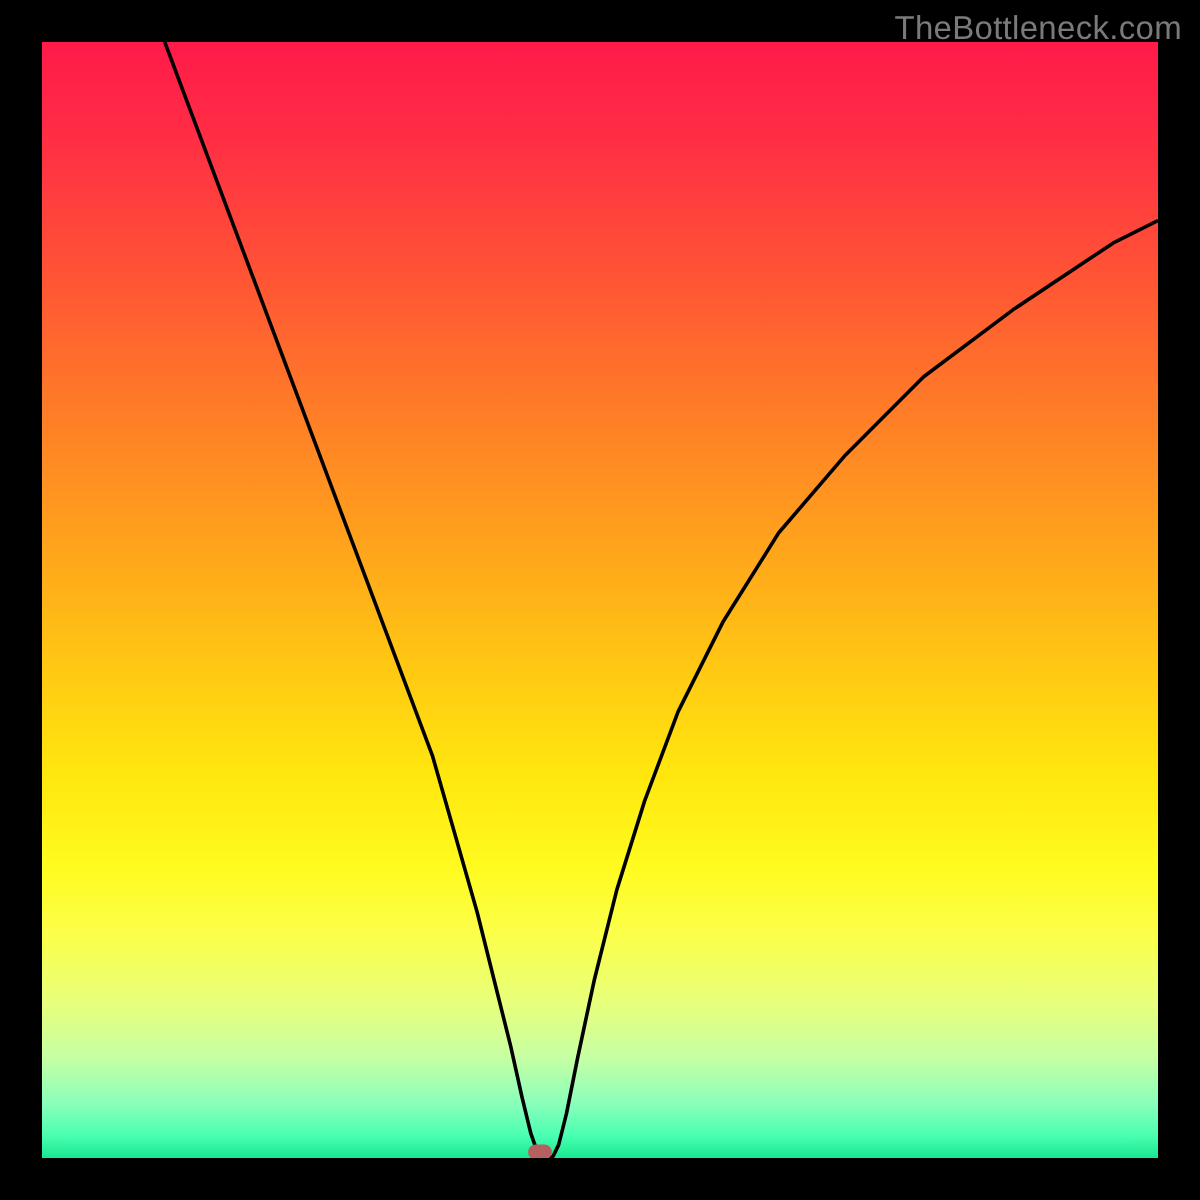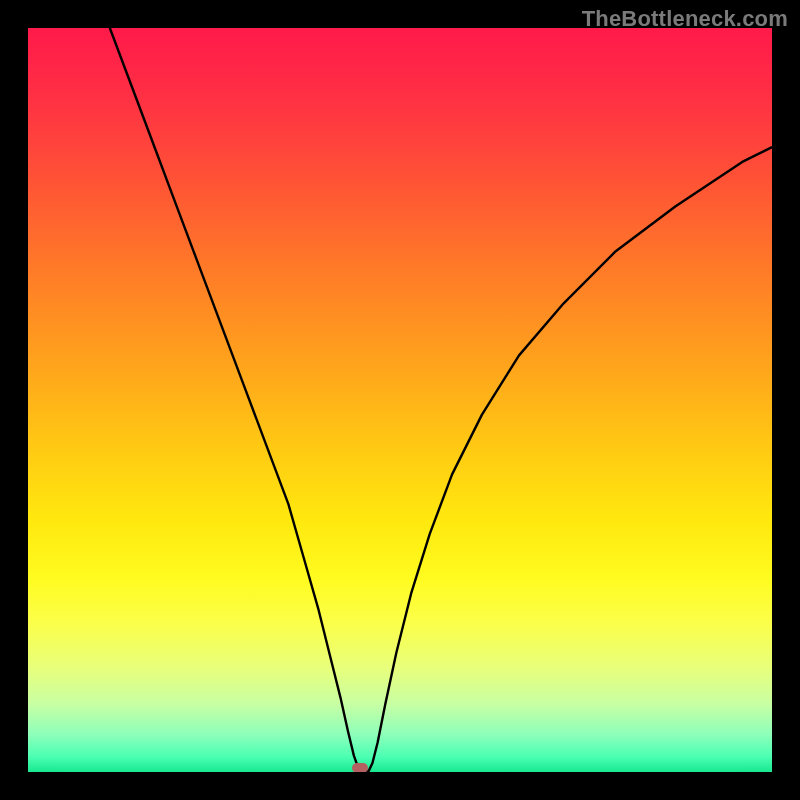--- a/index.html
+++ b/index.html
@@ -9,21 +9,21 @@
     background: #000;
     position: relative;
     font-family: Arial, Helvetica, sans-serif;
   }
   .watermark {
     position: absolute;
     top: 6px;
     right: 12px;
     color: #7a7a7a;
     font-size: 22px;
-    font-weight: 700;
+    font-weight: 400;
     letter-spacing: 0.2px;
     z-index: 10;
   }
   .plot-area {
     position: absolute;
     left: 28px;
     top: 28px;
     width: 744px;
     height: 744px;
     overflow: hidden;

